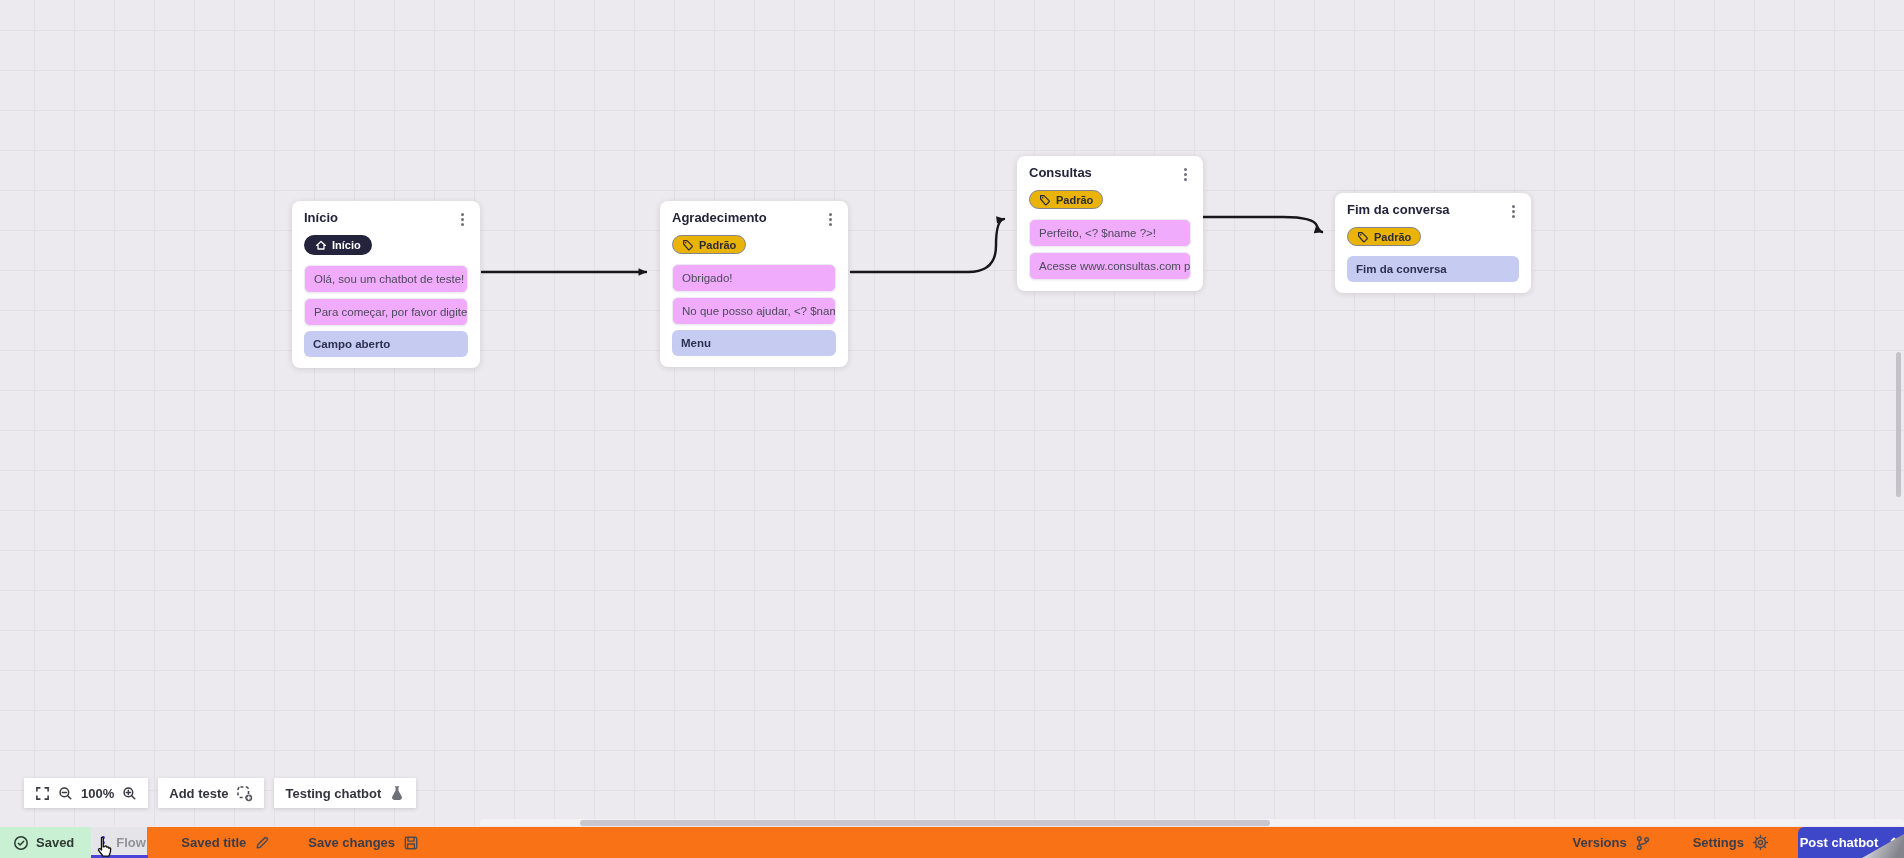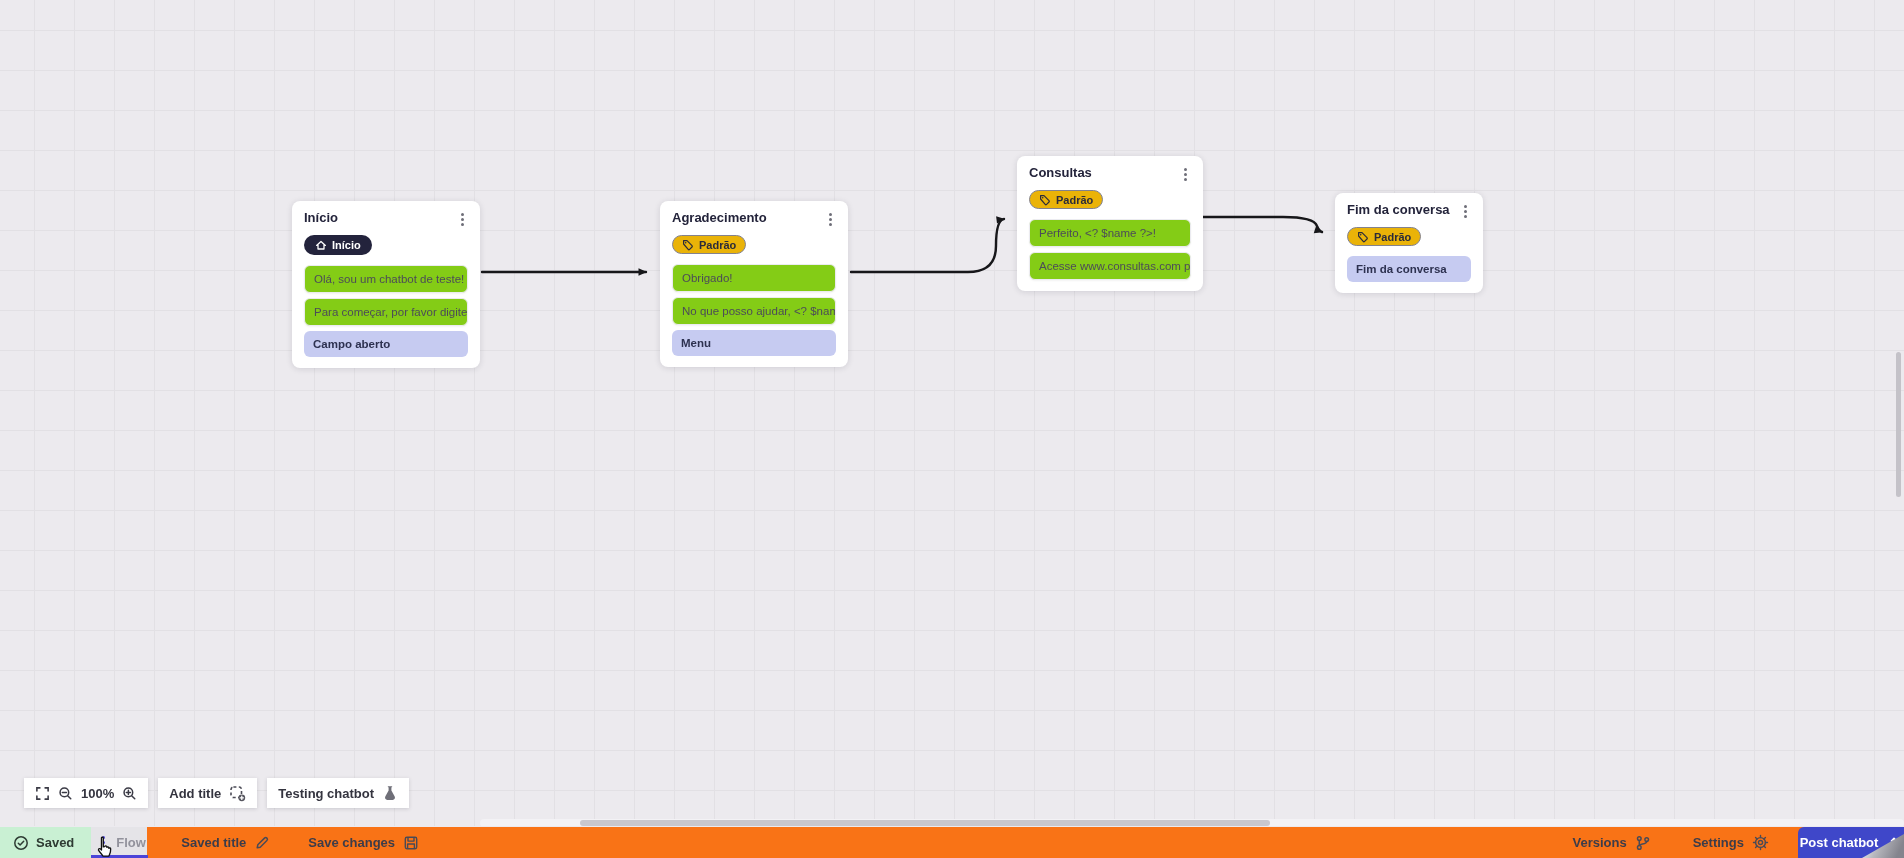--- a/index.html
+++ b/index.html
@@ -23,21 +23,21 @@
   .node-title{font-size:13px;font-weight:700;color:#23233a;line-height:16px;}
   .kebab{display:block;padding:1px 4px;cursor:pointer;color:#6e6e78;}
   .kebab i{display:block;width:3px;height:3px;border-radius:50%;background:currentColor;margin:2px auto;}
   .badge{display:inline-flex;align-items:center;gap:5px;margin:6px 0 10px;border-radius:999px;
          font-size:11px;font-weight:700;line-height:12px;}
   .badge.dark{background:#23233c;color:#fff;padding:4px 11px;}
   .badge.outline{background:#eab308;color:#2b2b3a;border:1.4px solid #83828d;padding:2.5px 9px;}
   .items{display:flex;flex-direction:column;gap:5px;}
   .item{border-radius:6px;padding:6px 9px;font-size:11.5px;line-height:14px;
         white-space:nowrap;overflow:hidden;cursor:pointer;}
-  .item.bubble{background:#84cc16;border:1px solid #ebebf0;box-shadow:0 1px 2px rgba(0,0,0,.05);color:#4c4c58;}
+  .item.bubble{background:#f0abfc;border:1px solid #ebebf0;box-shadow:0 1px 2px rgba(0,0,0,.05);color:#4c4c58;}
   .item.action{background:#c6cbf1;color:#2d3150;font-weight:700;}
   
   .canvas-toolbar{position:absolute;left:24px;top:778px;display:flex;gap:10px;z-index:5;}
   .tool-card{height:30px;background:#fff;border-radius:0;box-shadow:0 1px 4px rgba(30,30,50,.16);
              display:inline-flex;align-items:center;gap:8px;padding:0 11px;
              font-size:13px;font-weight:600;color:#34343f;cursor:pointer;}
   .tool-card .ico{display:flex;align-items:center;}
   
   .h-scroll-track{position:absolute;left:480px;right:0;top:819px;height:8px;background:#f3f2f5;border-radius:4px;z-index:4;}
   .h-scroll-thumb{position:absolute;left:100px;top:1px;width:690px;height:6px;background:#c9c7cd;border-radius:3px;cursor:pointer;}
@@ -144,21 +144,21 @@
               <circle cx="3.7" cy="3.7" r=".8" fill="#2b2b3a" stroke="none"></circle>
             </svg>
           </span>
           <span>Padrão</span>
         </span></div>
       <div class="items">
         <div class="item bubble">Perfeito, &lt;? $name ?&gt;!</div>
         <div class="item bubble">Acesse www.consultas.com par...</div>
       </div>
     </div>
-    <div class="node" style="left: 1335px; top: 193px; width: 148px;">
+    <div class="node" style="left: 1335px; top: 193px; width: 196px;">
       <div class="node-header">
         <span class="node-title">Fim da conversa</span>
         <span class="kebab">
           <i></i>
           <i></i>
           <i></i>
         </span>
       </div>
       <div><span class="badge outline">
           <span style="display: flex;">
@@ -190,21 +190,21 @@
     </span>
     <span>100%</span>
     <span class="ico">
       <svg width="15" height="15" viewBox="0 0 16 16" fill="none" stroke="#3a3a45" stroke-width="1.6" stroke-linecap="round">
         <circle cx="6.8" cy="6.8" r="4.6"></circle>
           <path d="M10.3 10.3 L13.6 13.6 M4.6 6.8 H9 M6.8 4.6 V9"></path>
       </svg>
     </span>
   </div>
   <div class="tool-card">
-    <span>Add title</span>
+    <span>Add teste</span>
     <span class="ico">
       <svg width="17" height="17" viewBox="0 0 17 17">
         <rect x="2" y="2" width="10.5" height="10.5" rx="2.4" fill="none" stroke="#4a4a55" stroke-width="1.6" stroke-dasharray="3 2.4"></rect>
         <circle cx="12.8" cy="12.8" r="3.4" fill="#55555e"></circle>
         <path d="M12.8 11.2 V14.4 M11.2 12.8 H14.4" stroke="#fff" stroke-width="1.3" stroke-linecap="round"></path>
       </svg>
     </span>
   </div>
   <div class="tool-card">
     <span>Testing chatbot</span>

